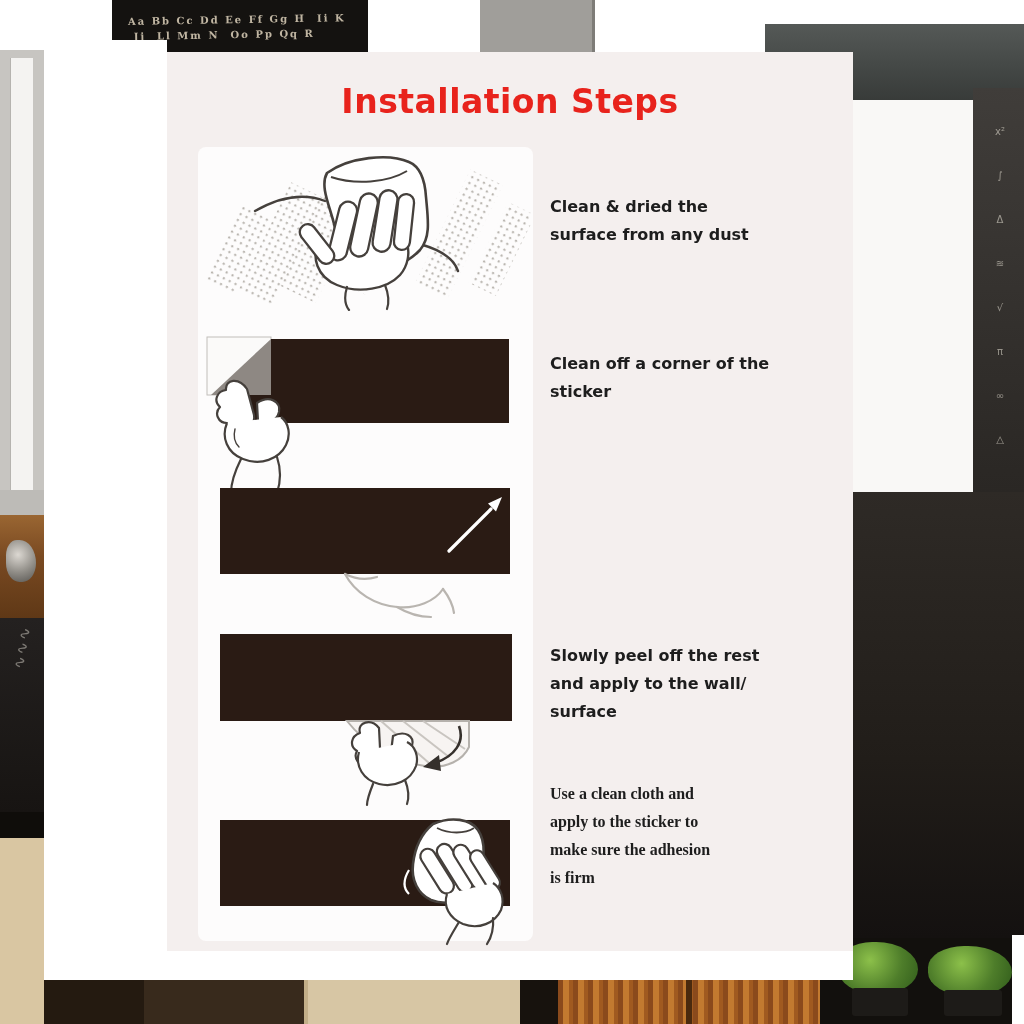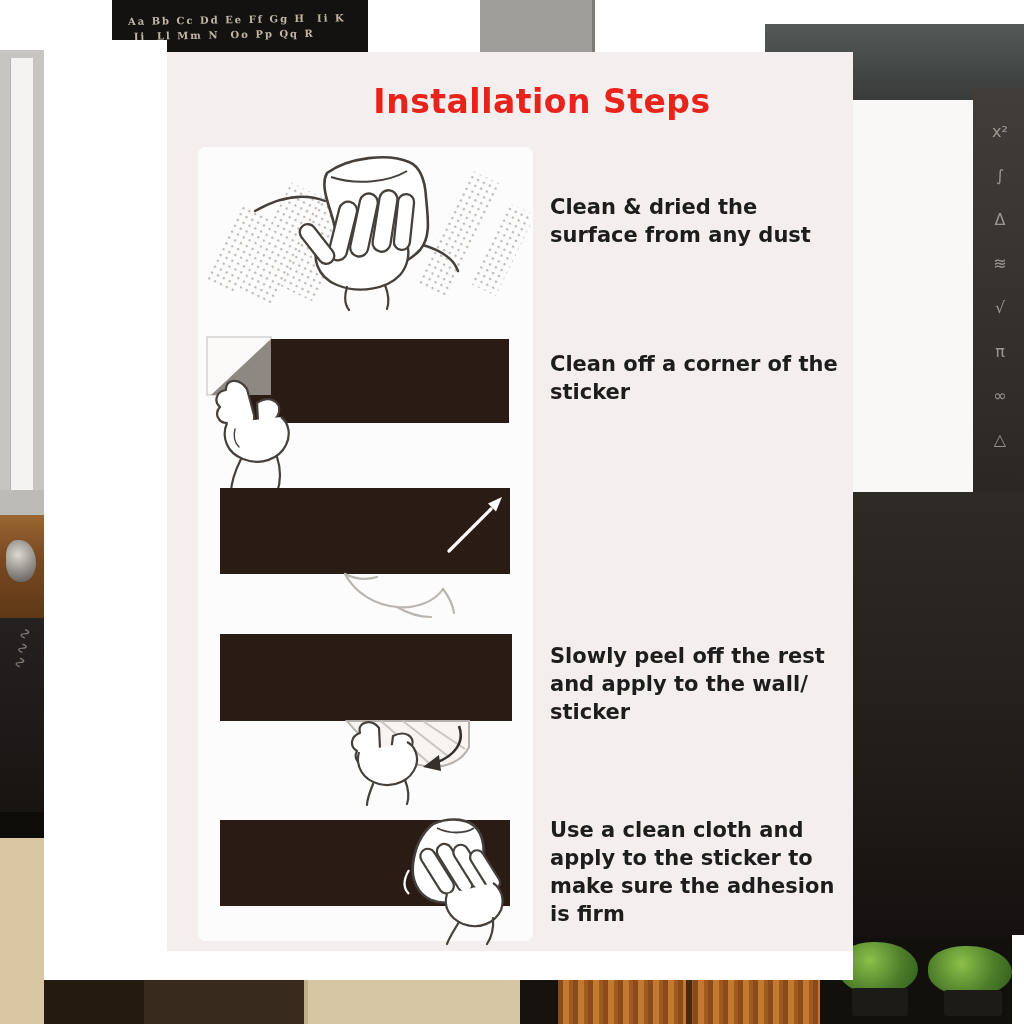--- a/index.html
+++ b/index.html
@@ -22,21 +22,21 @@
   .chalkboard-top{left:112px;top:0;width:256px;height:55px;background:#141210;}
   .chalk-alphabet{left:128px;top:12px;width:230px;color:rgba(222,210,188,.85);font-size:10px;
       font-weight:bold;letter-spacing:2px;white-space:pre;transform:rotate(-1deg);line-height:15px;
       font-family:"DejaVu Serif","Liberation Serif",serif;}
   .door-gray-top{left:480px;top:0;width:112px;height:52px;background:#a09e9a;border-right:3px solid #7e7c78;}
   .cabinet-band-right{left:765px;top:24px;width:259px;height:76px;
       background:linear-gradient(180deg,#555957 0%,#434745 60%,#383b39 100%);}
   .wall-right{left:853px;top:100px;width:122px;height:392px;background:#f9f8f6;}
   .chalkboard-right-narrow{left:973px;top:88px;width:51px;height:850px;
       background:linear-gradient(180deg,#403d3a 0%,#2b2825 45%,#16130f 100%);}
-  .chalk-symbols{left:978px;top:110px;width:44px;color:rgba(235,229,217,.55);font-size:16px;
+  .chalk-symbols{left:978px;top:110px;width:44px;color:rgba(235,229,217,.55);font-size:10px;
       white-space:pre-line;text-align:center;line-height:44px;}
   .chalkboard-right-wide{left:853px;top:492px;width:171px;height:446px;
       background:linear-gradient(180deg,#2e2a26 0%,#211d19 60%,#141110 100%);}
   .white-sliver-right{left:1012px;top:935px;width:12px;height:72px;background:#ffffff;}
   
   .bot-dark-1{left:44px;top:938px;width:100px;height:86px;background:#241a10;}
   .bot-cabinet{left:144px;top:938px;width:160px;height:86px;background:#382a1c;border-top:14px solid #5a4632;}
   .bot-handle{left:162px;top:962px;width:98px;height:11px;background:#cfc9c1;border-radius:5px;}
   .bot-beige{left:304px;top:938px;width:216px;height:86px;background:#d7c6a4;border-left:4px solid #c2ae88;}
   .bot-gap{left:520px;top:938px;width:38px;height:86px;background:#17120d;}
@@ -48,23 +48,23 @@
   .plant{border-radius:45% 55% 50% 50%;
       background:radial-gradient(circle at 40% 35%,#8cc04a 0%,#4e7d2a 55%,#2f5a1a 100%);}
   .planter{background:#1d1b18;border-radius:3px;}
   
   .white-left{left:44px;top:40px;width:123px;height:940px;background:#ffffff;}
   .white-bottom{left:167px;top:951px;width:686px;height:29px;background:#ffffff;}
   .pink-panel{left:167px;top:52px;width:686px;height:899px;background:#f4efee;}
   .illo-card{left:198px;top:147px;width:335px;height:794px;background:#fdfcfc;border-radius:8px;}
   .title{left:167px;top:82px;width:686px;text-align:center;font-size:33px;font-weight:bold;
       letter-spacing:0.5px;}
-  .step-text{left:550px;width:305px;font-size:21px;font-weight:bold;color:#1d1d1d;
+  .step-text{left:550px;width:305px;font-size:16px;font-weight:bold;color:#1d1d1d;
       line-height:28px;white-space:pre-line;}
-  .t1{top:193px;} .t2{top:350px;} .t3{top:506px;} .t4{top:642px;} .t5{top:816px;}
+  .t1{top:193px;} .t2{top:350px;} .t3{top:506px;} .t4{top:642px;} .t5{top:780px;font-family:Liberation Serif, serif;}
   .illo{position:absolute;left:197px;width:334px;}
   .i1{top:149px;height:162px;} .i2{top:329px;height:176px;} .i3{top:479px;height:148px;}
   .i4{top:624px;height:184px;} .i5{top:808px;height:138px;}
   svg{display:block;}
 </style>
 </head>
 <body>
 
 <div id="canvas">
 
@@ -105,21 +105,21 @@
   <div class="abs plant" style="left:838px;top:942px;width:80px;height:52px;"></div>
   <div class="abs plant" style="left:928px;top:946px;width:84px;height:50px;"></div>
   <div class="abs planter" style="left:852px;top:988px;width:56px;height:28px;"></div>
   <div class="abs planter" style="left:944px;top:990px;width:58px;height:26px;"></div>
 
   <div class="abs white-left"></div>
   <div class="abs pink-panel"></div>
   <div class="abs white-bottom"></div>
   <div class="abs illo-card"></div>
 
-  <div class="abs title" style="color:#e8231c;margin-left:32px;">Installation Steps</div>
+  <div class="abs title" style="color:#e8231c;">Installation Steps</div>
 
   <svg class="illo i1" viewBox="0 0 334 162">
     <defs>
       <pattern id="dots" width="6.5" height="6.5" patternUnits="userSpaceOnUse">
         <circle cx="2" cy="2" r="1.15" fill="#b8b4ae"></circle>
       </pattern>
     </defs>
     <g>
       <g transform="rotate(26 40 100)">
           <rect x="26" y="58" width="30" height="84" fill="url(#dots)"></rect>
@@ -217,21 +217,21 @@
       <path d="M196,112 C208,106 218,112 215,122 C212,131 202,133 194,128 Z"></path>
       <path d="M162,128 C158,142 166,156 182,160 C198,164 214,156 219,142 C222,132 218,122 210,118"></path>
     </g>
     <g fill="none" stroke="#45403c" stroke-width="2.2" stroke-linecap="round">
       <path d="M176,160 C172,170 170,176 170,181"></path>
       <path d="M208,156 C212,166 212,174 210,180"></path>
     </g>
   </svg>
   <div class="abs step-text t4">Slowly peel off the rest
 and apply to the wall/
-sticker</div>
+surface</div>
 
   <svg class="illo i5" viewBox="0 0 334 138">
     <rect x="23" y="12" width="290" height="86" fill="#2a1b14"></rect>
     <path d="M212,62 C206,72 206,80 212,86" fill="none" stroke="#ffffff" stroke-width="2.2"></path>
     <path d="M236,16 C254,8 274,11 281,22 C289,34 288,52 281,67 C287,72 286,82 277,86 C264,95 246,97 234,92 C221,86 214,72 216,56 C218,39 225,25 236,16 Z" fill="#ffffff" stroke="#45403c" stroke-width="2.6"></path>
     <path d="M240,20 C252,26 268,26 277,20" fill="none" stroke="#45403c" stroke-width="1.8"></path>
     <g fill="#ffffff" stroke="#45403c" stroke-width="2.2">
       <g transform="rotate(-32 240 62)">
           <rect x="232" y="38" width="15" height="50" rx="7.5"></rect>
         </g>

